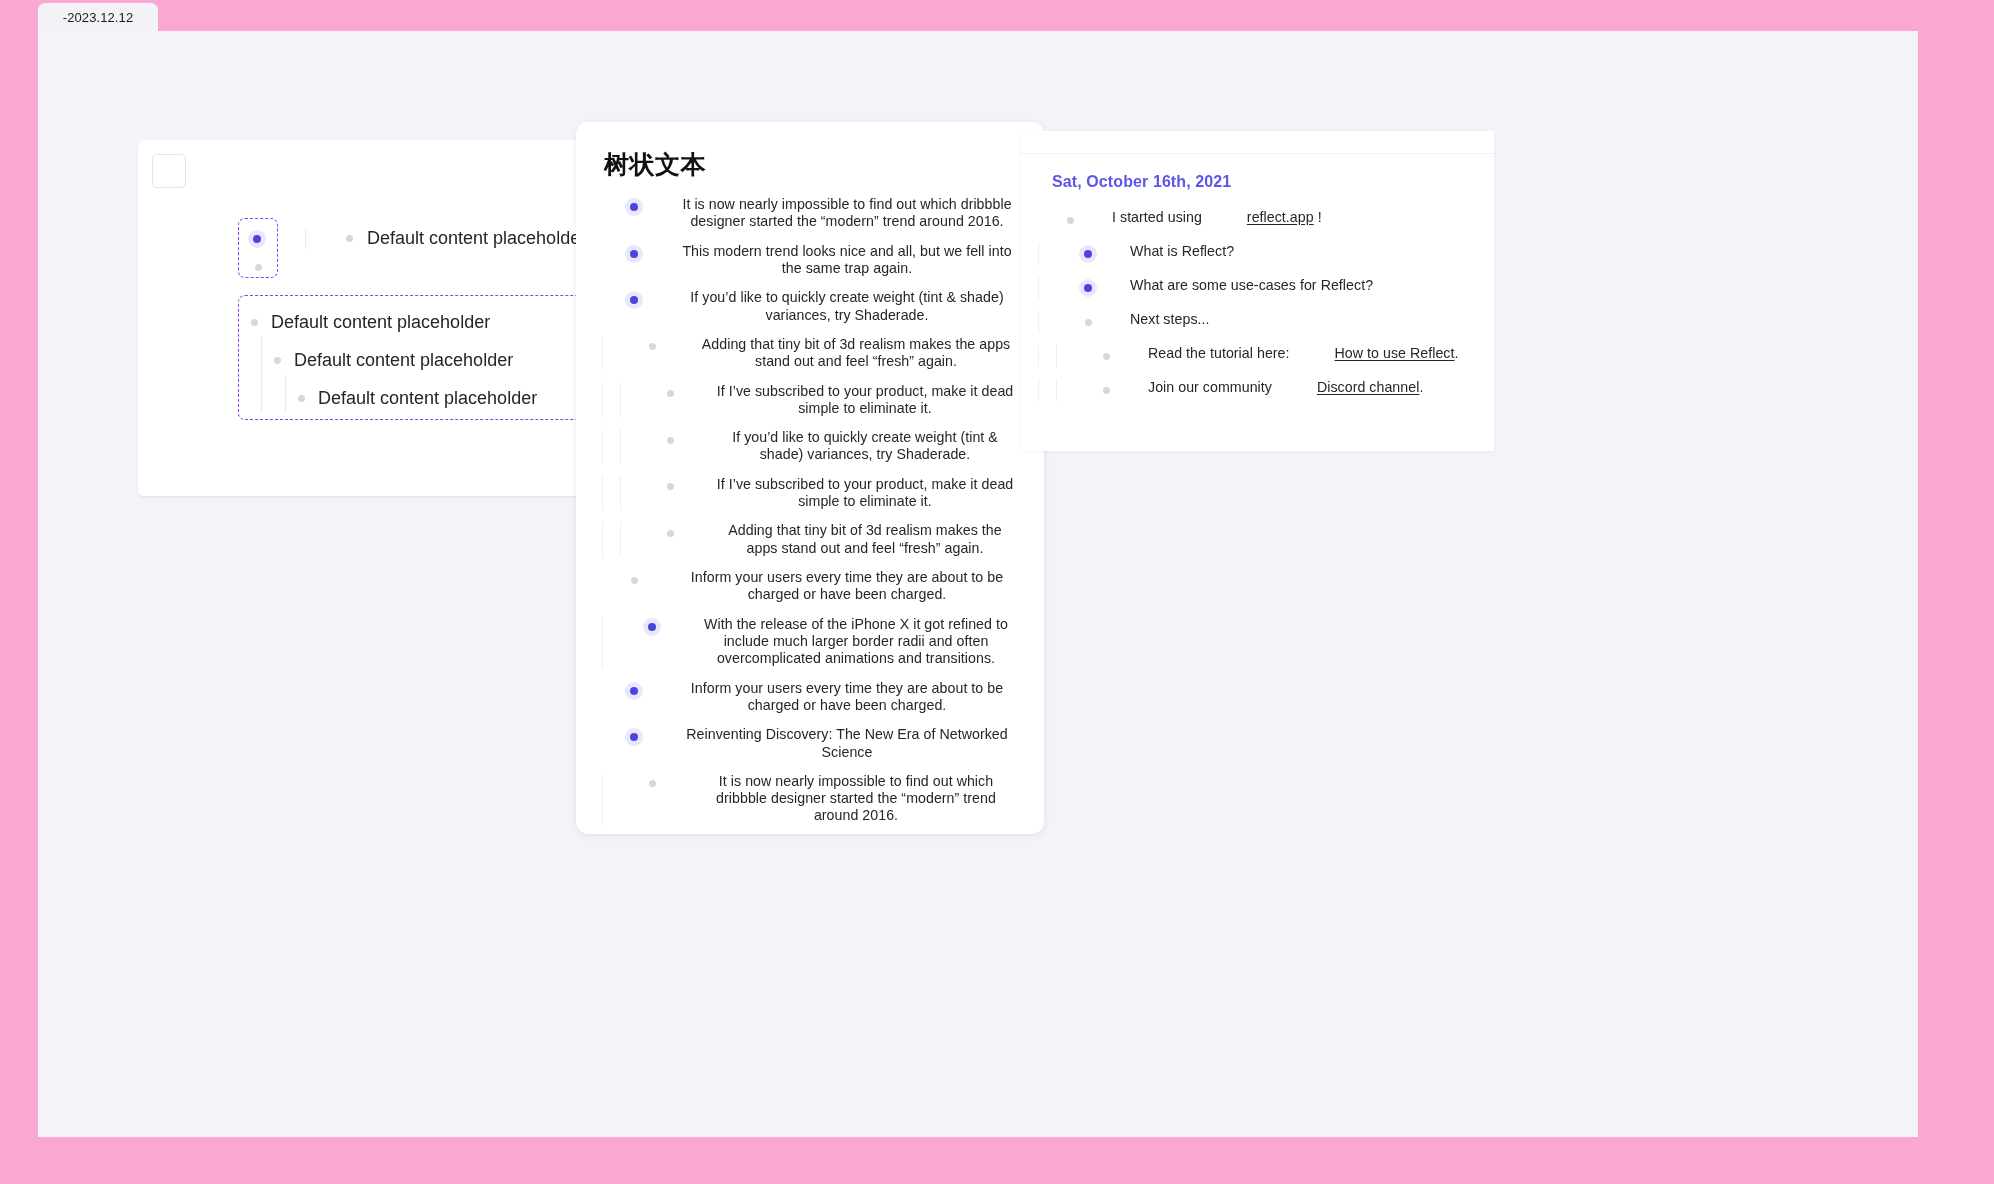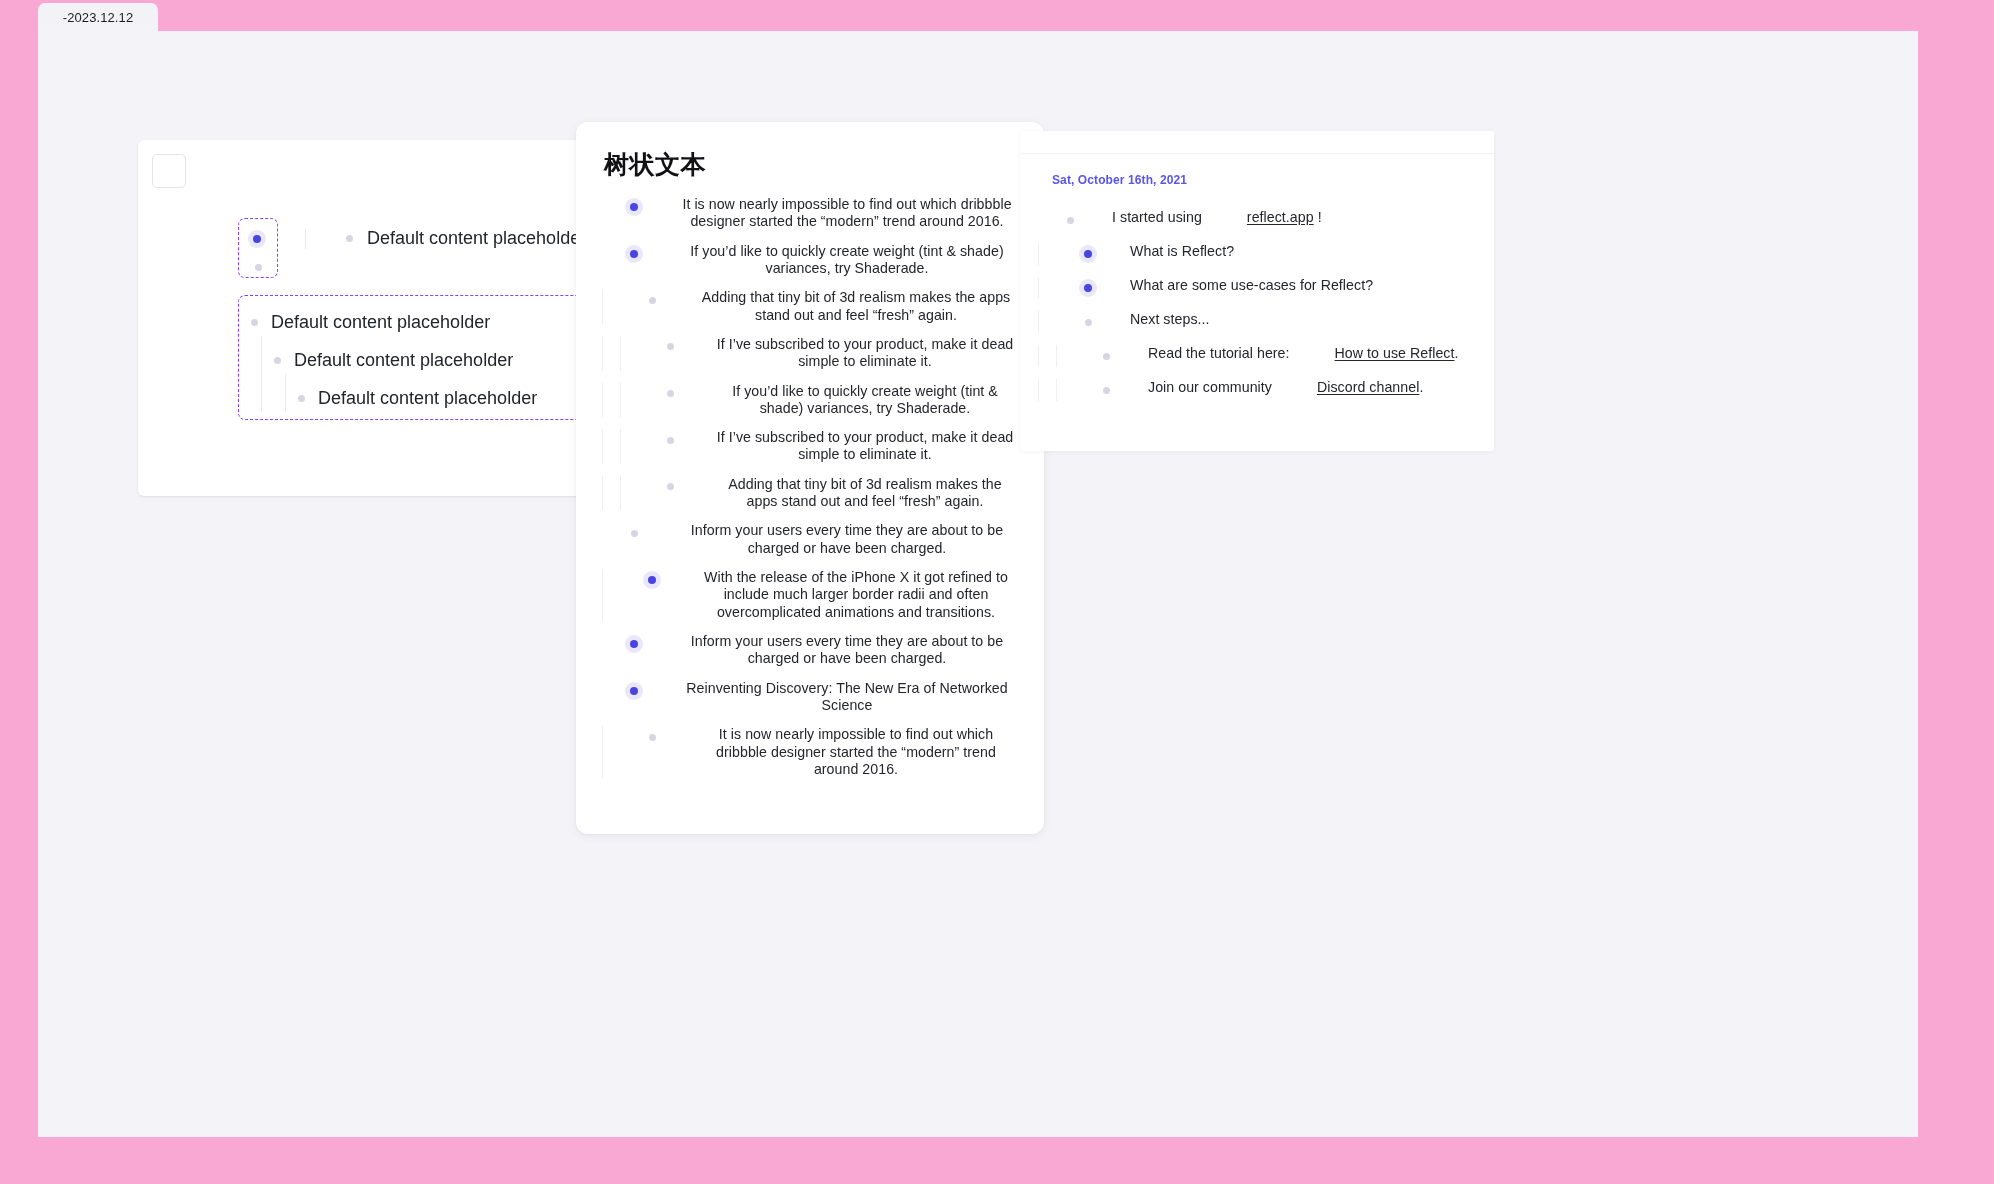--- a/index.html
+++ b/index.html
@@ -88,21 +88,21 @@
     left: 982px; top: 100px;
     width: 474px; height: 320px;
     border-radius: 2px;
     box-shadow: 0 1px 4px rgba(16,24,40,.05);
   }
   .right-divider {
     position: absolute; left: 0; right: 0; top: 22px; height: 1px; background: #f1f1f6;
   }
   .right-date {
     position: absolute; left: 32px; top: 42px;
-    font-size: 12px; font-weight: 700; color: #5b55ea; letter-spacing: .1px;
+    font-size: 16px; font-weight: 700; color: #5b55ea; letter-spacing: .1px;
     white-space: nowrap;
   }
   .right-body { position: absolute; left: 0; top: 78px; right: 0; padding: 0 26px 0 18px; }
 
   
   .li { display: flex; align-items: flex-start; margin-bottom: 12px; gap: 23px; }
   .li-rail { display: flex; align-items: stretch; flex: 0 0 auto; align-self: stretch; }
   .rail-seg { width: 1px; background: #eeeef3; margin-right: 17px; flex: 0 0 auto; }
   .li-marker {
     width: 18px; height: 22px;
@@ -176,20 +176,29 @@
             </span>
             <span class="li-text">It is now nearly impossible to find out which dribbble designer started the “modern” trend around 2016.</span>
           </div>
           <div class="li">
             <span class="li-rail"></span>
             <span class="li-marker">
               <span class="dot-halo">
                 <span class="dot dot-active"></span>
               </span>
             </span>
+            <span class="li-text">This modern trend looks nice and all, but we fell into the same trap again.</span>
+          </div>
+          <div class="li">
+            <span class="li-rail"></span>
+            <span class="li-marker">
+              <span class="dot-halo">
+                <span class="dot dot-active"></span>
+              </span>
+            </span>
             <span class="li-text">If you’d like to quickly create weight (tint &amp; shade) variances, try Shaderade.</span>
           </div>
           <div class="li">
             <span class="li-rail">
               <span class="rail-seg"></span>
             </span>
             <span class="li-marker">
               <span class="dot dot-faded"></span>
             </span>
             <span class="li-text">Adding that tiny bit of 3d realism makes the apps stand out and feel “fresh” again.</span>

